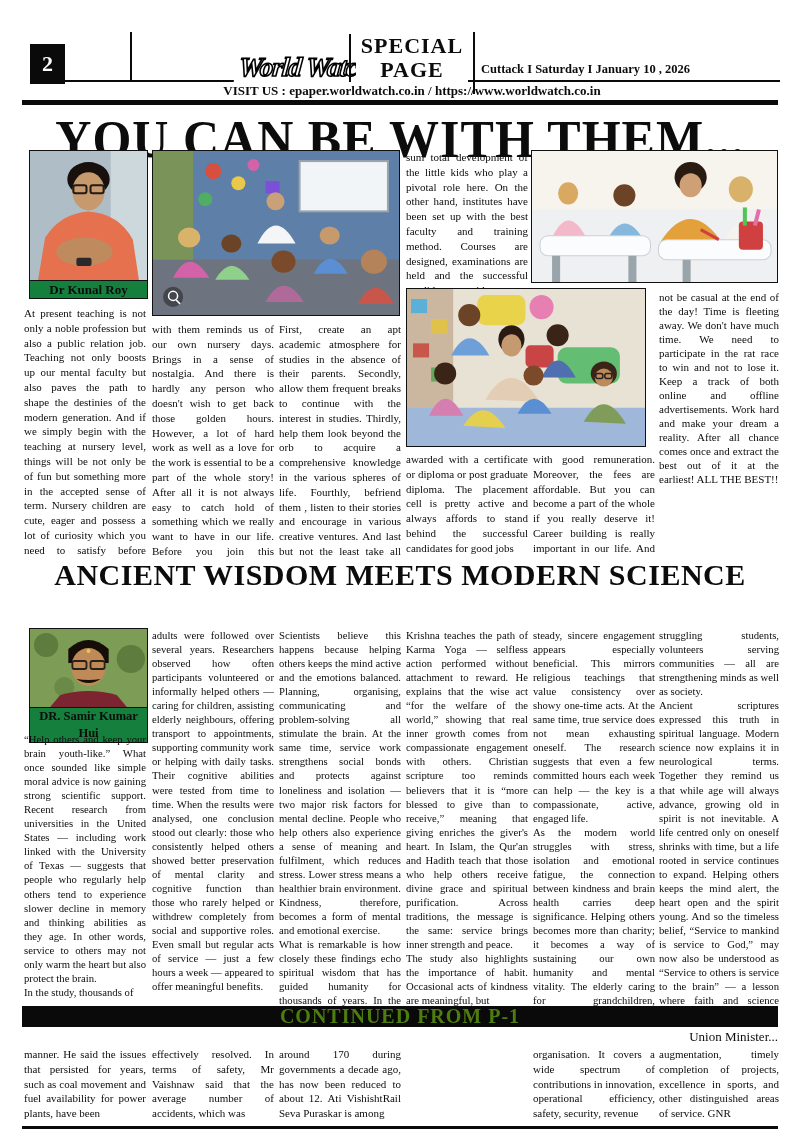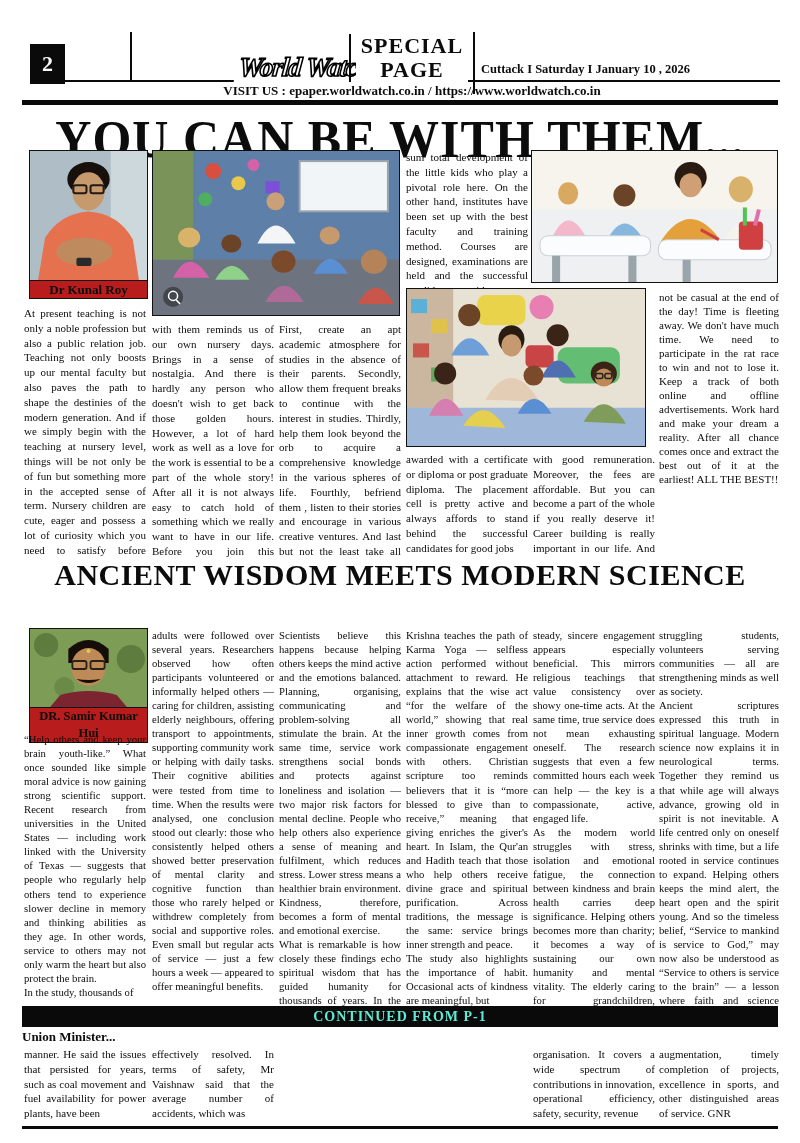--- a/index.html
+++ b/index.html
@@ -23,28 +23,28 @@
   .headline1{font-weight:900;font-size:50px;letter-spacing:1px;text-align:center;
         white-space:nowrap;transform:scaleY(1.06);transform-origin:top;}
   .headline2{font-weight:900;font-size:30px;line-height:33px;text-align:center;letter-spacing:.5px;}
   
   .ct{font-size:11px;line-height:14.8px;text-align:justify;white-space:pre-line;overflow:hidden;}
   .ct-a2{font-size:10.7px;line-height:14.05px;}
   .ct-c6a1{line-height:14.0px;}
   .byline{font-size:11px;line-height:14px;text-align:right;white-space:pre-line;margin-top:1px;}
   
   .photo{border:1.5px solid #111;background:#dde3e8;overflow:hidden;box-sizing:border-box;}
-  .photobox{border:1.5px solid #111;box-sizing:border-box;background:#b91c1c;}
+  .photobox{border:1.5px solid #111;box-sizing:border-box;background:#15803d;}
   .photobox .photo{border:none;border-bottom:1.5px solid #111;width:100%;}
   .caption{font-weight:bold;font-size:13px;text-align:center;line-height:17px;}
   .photo svg{display:block;width:100%;height:100%;}
   
-  .contbar{background:#0a0a0a;color:#5eead4;font-weight:bold;font-size:14px;letter-spacing:1px;
+  .contbar{background:#0a0a0a;color:#4d7c0f;font-weight:bold;font-size:20px;letter-spacing:1px;
         display:flex;align-items:center;justify-content:center;}
-  .subhead{font-weight:bold;font-size:13px;text-align:left;}
+  .subhead{font-weight:normal;font-size:13px;text-align:right;}
 </style>
 </head>
 <body>
 
 <div id="page">
 
   <div class="abs pagenum" style="left:30px;top:44px;width:35px;height:40px;">
     <span>2</span>
   </div>
   <div class="abs hrule" style="left:48px;top:80px;width:732px;"></div>
@@ -213,17 +213,18 @@
     <div class="ct ct-a2">struggling students, volunteers serving communities — all are strengthening minds as well as society.
 Ancient scriptures expressed this truth in spiritual language. Modern science now explains it in neurological terms. Together they remind us that while age will always advance, growing old in spirit is not inevitable. A life centred only on oneself shrinks with time, but a life rooted in service continues to expand. Helping others keeps the mind alert, the heart open and the spirit young. And so the timeless belief, “Service to mankind is service to God,” may now also be understood as “Service to others is service to the brain” — a lesson where faith and science gently meet.</div>
 
   </div>
 
   <div class="abs contbar" style="left:22px;top:1006px;width:756px;height:21px;">CONTINUED FROM P-1</div>
   <div class="abs subhead" style="left:22px;top:1029px;width:756px;">Union Minister...</div>
 
   <div class="abs ct" style="left:24px;top:1047px;width:122px;height:76px;">manner. He said the issues that persisted for years, such as coal movement and fuel availability for power plants, have been</div>
   <div class="abs ct" style="left:152px;top:1047px;width:122px;height:76px;">effectively resolved. In terms of safety, Mr Vaishnaw said that the average number of accidents, which was</div>
+  <div class="abs ct" style="left:279px;top:1047px;width:122px;height:76px;">around 170 during governments a decade ago, has now been reduced to about 12. Ati VishishtRail Seva Puraskar is among</div>
   <div class="abs ct" style="left:533px;top:1047px;width:122px;height:76px;">organisation. It covers a wide spectrum of contributions in innovation, operational efficiency, safety, security, revenue</div>
   <div class="abs ct" style="left:659px;top:1047px;width:120px;height:76px;">augmentation, timely completion of projects, excellence in sports, and other distinguished areas of service. GNR</div>
 
   <div class="abs" style="left:22px;top:1126px;width:756px;height:3px;background:#0a0a0a;"></div>
 </div>
 
 </body></html>

